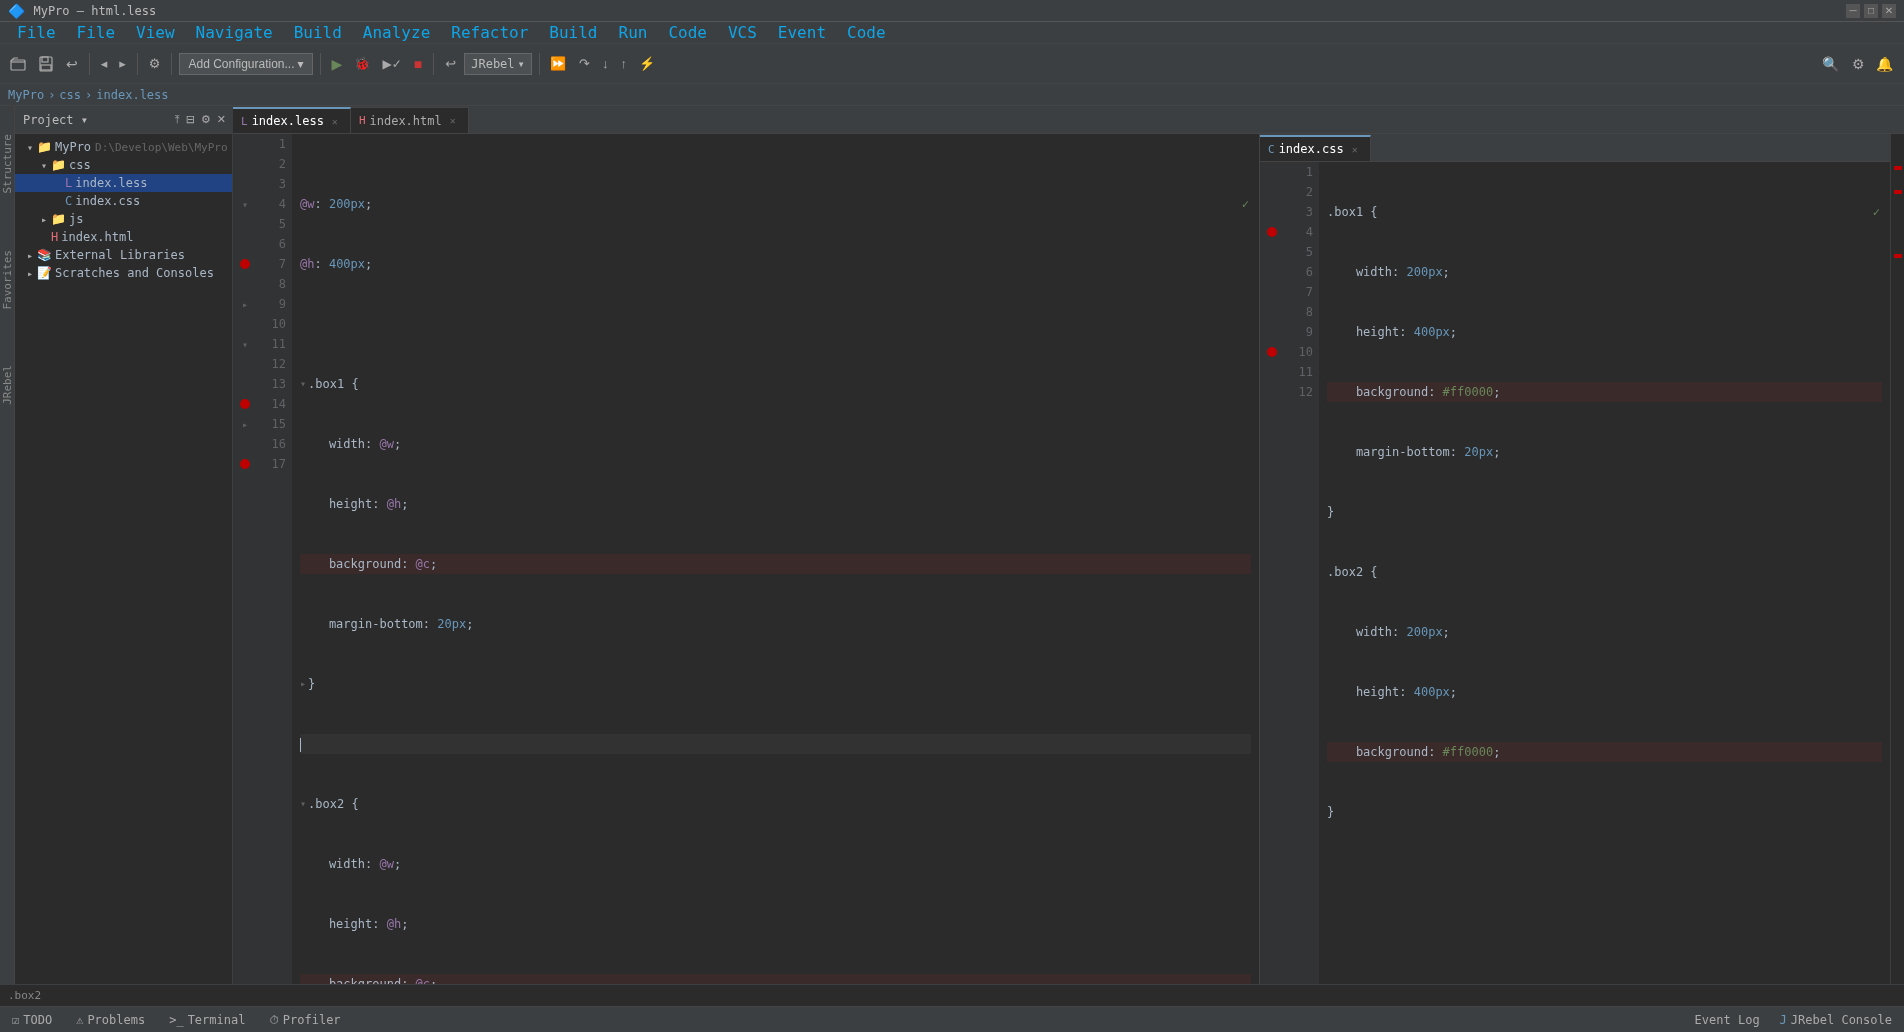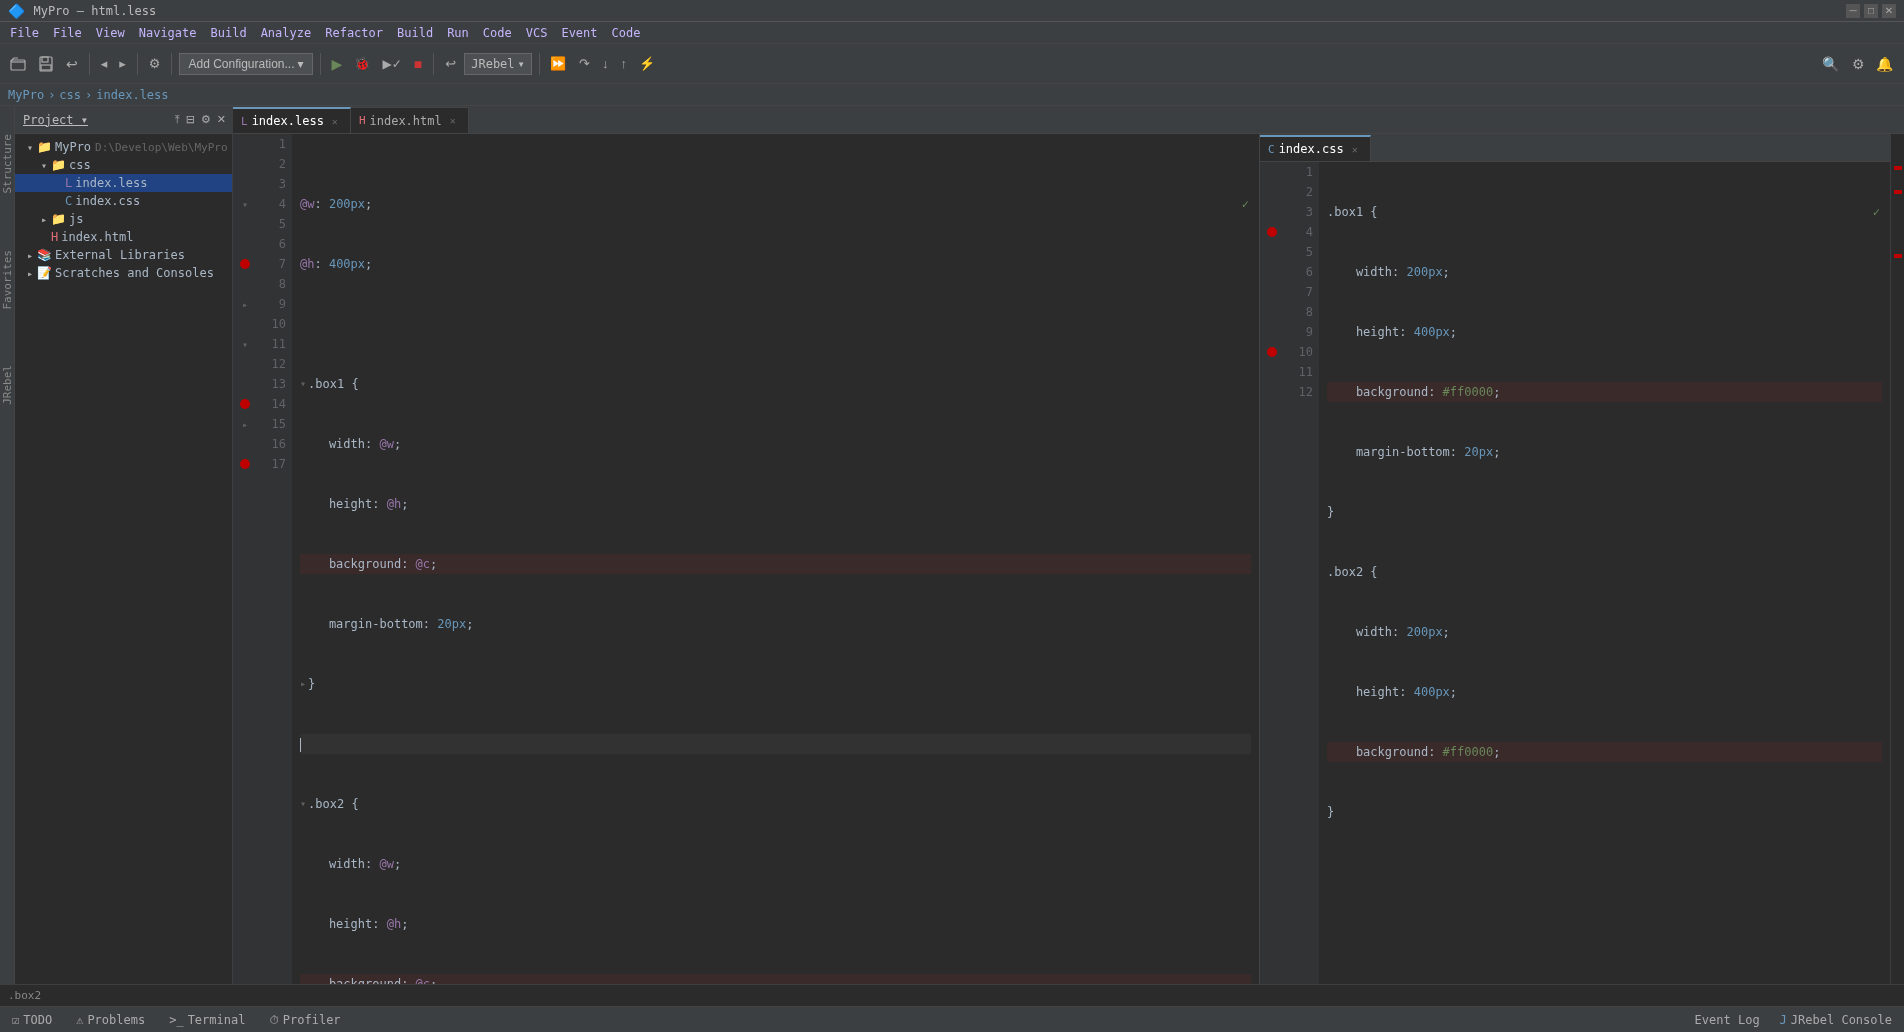--- a/index.html
+++ b/index.html
@@ -23,21 +23,21 @@
     
     #menu-bar {
       height: 22px;
       background: #3c3f41;
       display: flex;
       align-items: center;
       padding: 0 4px;
       border-bottom: 1px solid #444;
       gap: 2px;
     }
-    .menu-item { color: #c4b5fd; font-size: 12px; padding: 2px 6px; cursor: pointer; }
+    .menu-item { color: #0ea5e9; font-size: 16px; padding: 2px 6px; cursor: pointer; margin-left: 7px; }
 
     
     #toolbar {
       height: 40px;
       background: #3c3f41;
       display: flex;
       align-items: center;
       padding: 0 6px;
       border-bottom: 1px solid #444;
       gap: 4px;
@@ -377,21 +377,21 @@
 <div id="main-layout" style="display:flex; height: calc(1032px - 22px - 22px - 40px - 22px - 26px - 22px);">
 
   <div style="width:15px;background:#3c3f41;border-right:1px solid #444;display:flex;flex-direction:column;align-items:center;padding-top:20px;gap:40px;">
     <div class="v-tab" style="writing-mode:vertical-rl;transform:rotate(180deg);font-size:11px;color:#888;cursor:pointer;">Structure</div>
     <div class="v-tab" style="writing-mode:vertical-rl;transform:rotate(180deg);font-size:11px;color:#888;cursor:pointer;">Favorites</div>
     <div class="v-tab" style="writing-mode:vertical-rl;transform:rotate(180deg);font-size:11px;color:#888;cursor:pointer;">JRebel</div>
   </div>
 
   <div id="sidebar" style="width:218px;">
     <div id="sidebar-toolbar">
-      <span style="color:#bbb;font-size:12px;flex:1;padding-left:4px;text-decoration:underline;">Project ▾</span>
+      <span style="color:#bbb;font-size:12px;flex:1;padding-left:4px;">Project ▾</span>
       <button class="sidebar-tool-btn">⤒</button>
       <button class="sidebar-tool-btn">⊟</button>
       <button class="sidebar-tool-btn">⚙</button>
       <button class="sidebar-tool-btn">✕</button>
     </div>
     <div id="project-tree">
 
       <div class="tree-item">
         <span class="tree-indent" style="width:4px;"></span>
         <span class="tree-arrow">▾</span>

